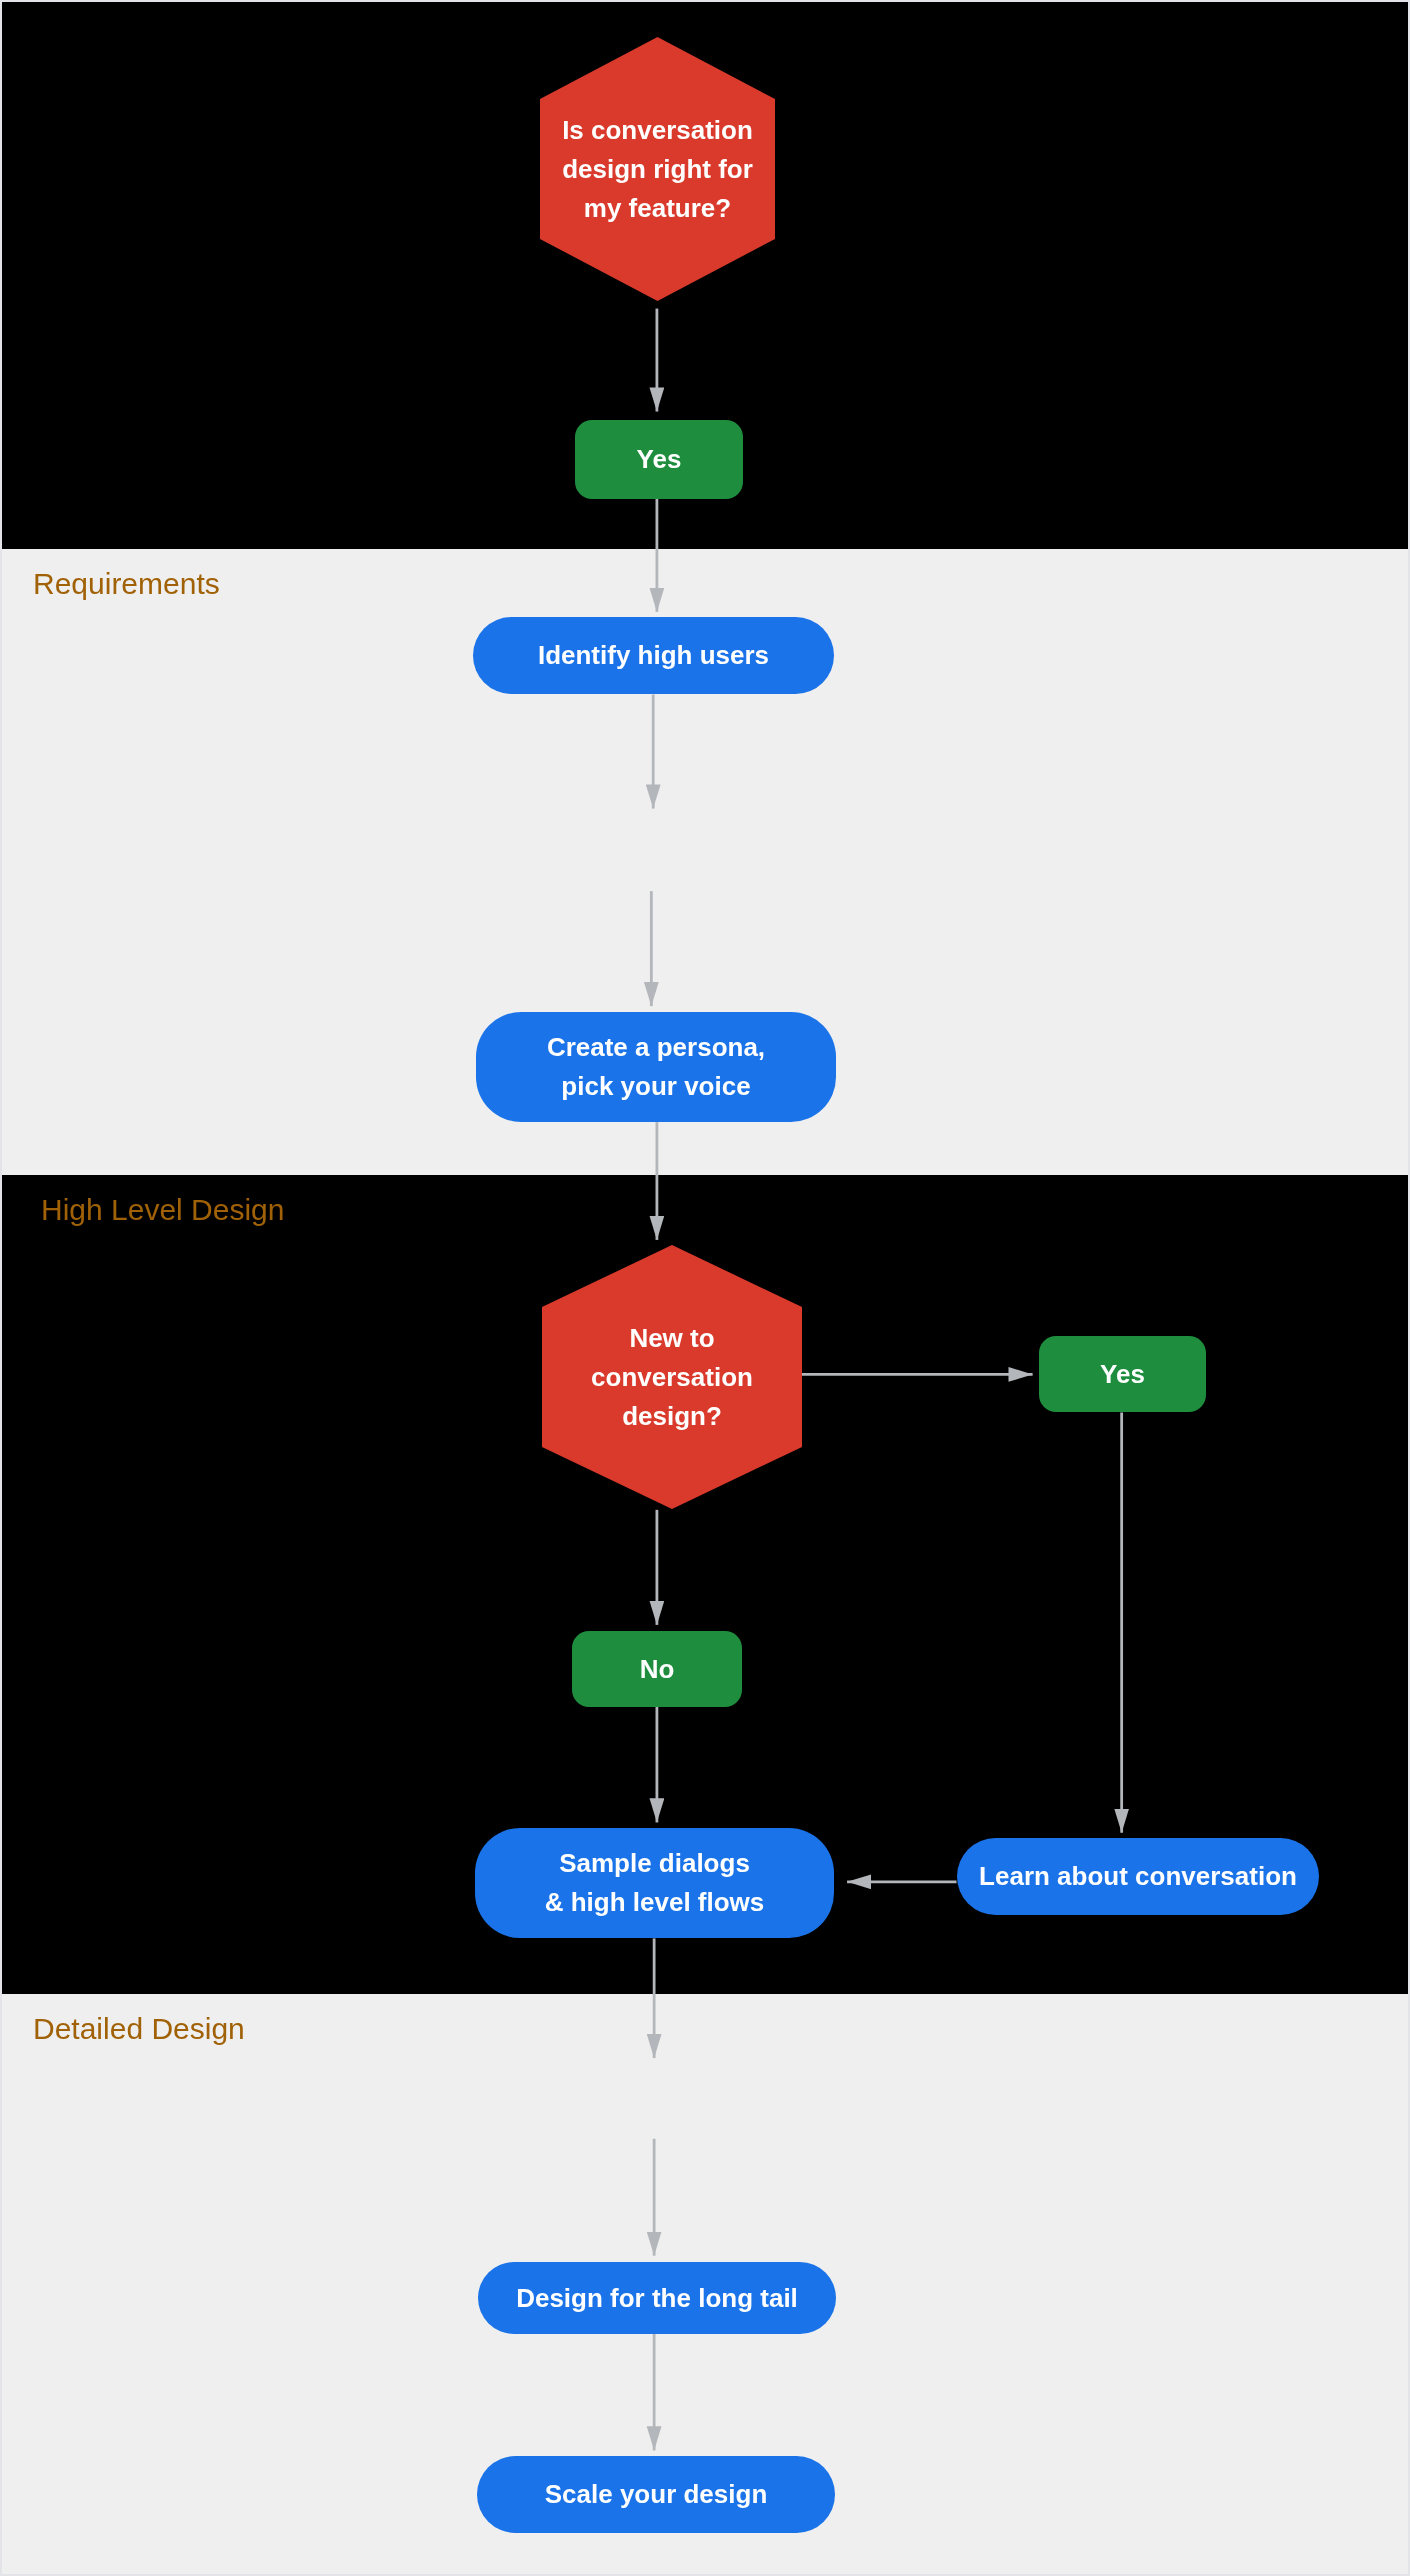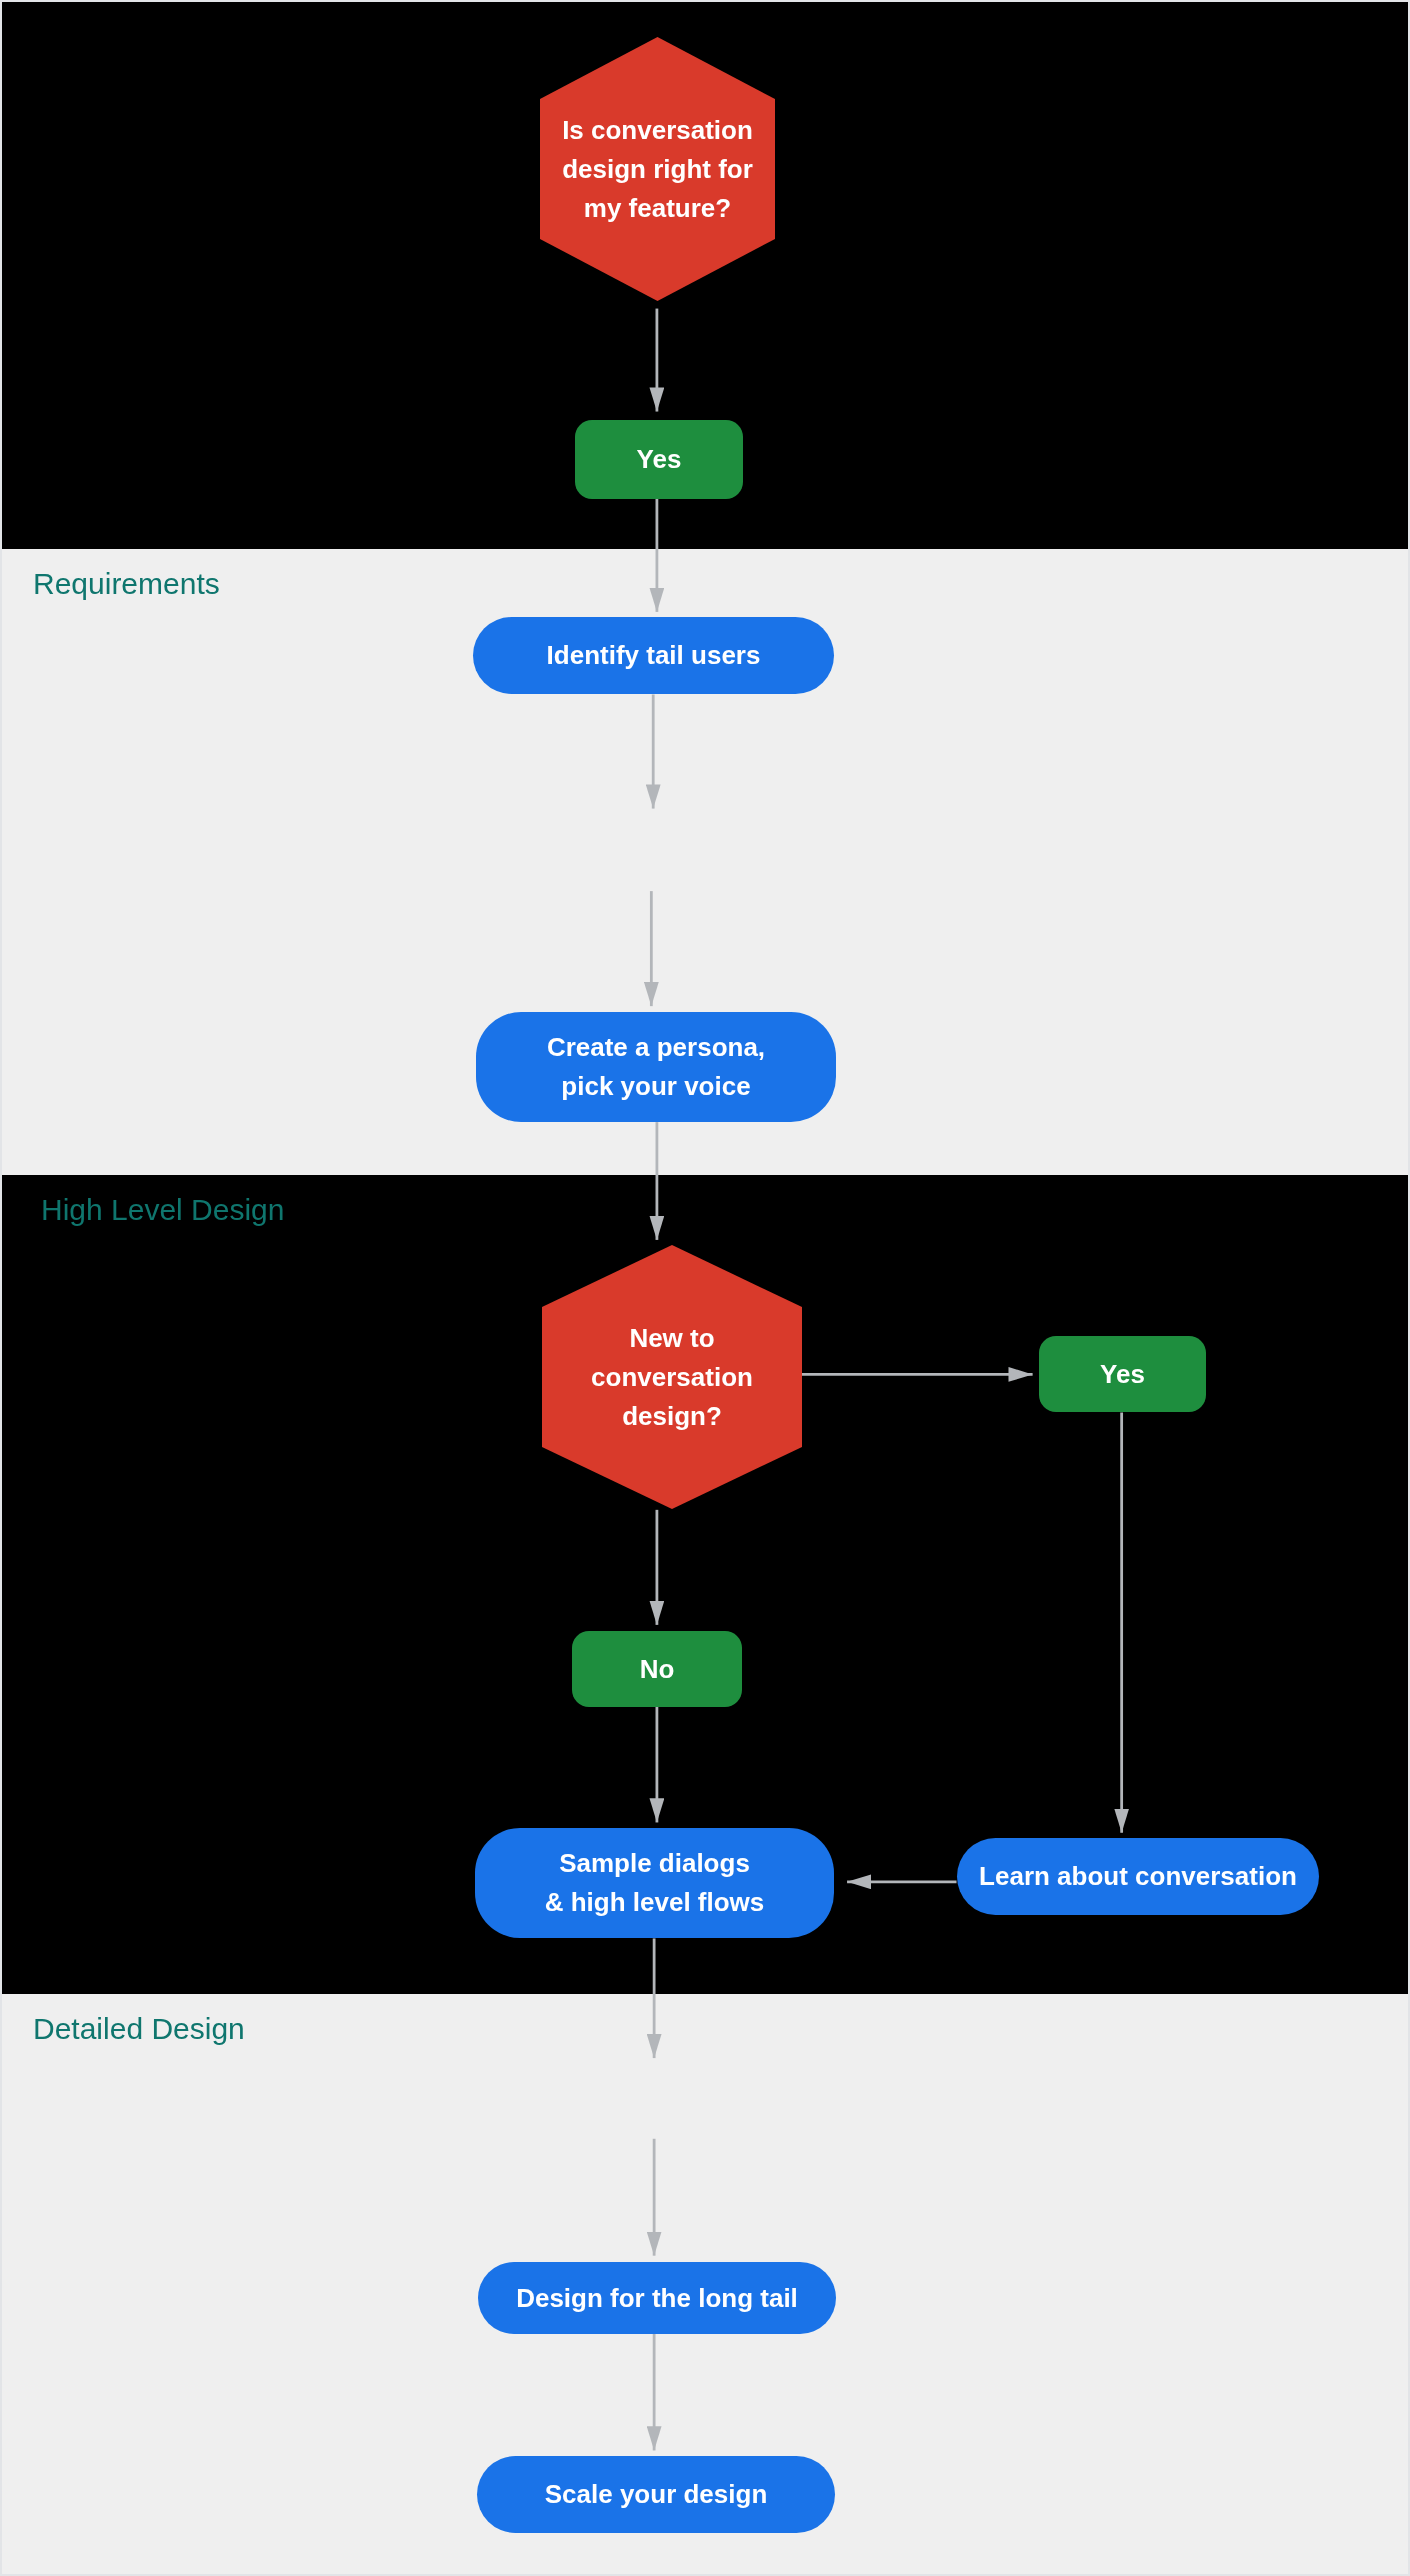--- a/index.html
+++ b/index.html
@@ -19,21 +19,21 @@
   .section.dark  { background: #000000; margin-left: 8px; }
   .section.light { background: #efefef; }
 
   .section-label {
     position: absolute;
     left: 31px;
     top: 16.7px;
     font-size: 30px;
     line-height: 1.2;
     font-weight: 400;
-    color: #0f766e;
+    color: #a16207;
     white-space: nowrap;
   }
 
   .edges { position: absolute; left: 0; top: 0; z-index: 2; }
 
   .node {
     position: absolute;
     z-index: 3;
     display: flex;
     align-items: center;
@@ -108,21 +108,21 @@
     <span class="node-label">Is conversation
 design right for
 my feature?</span>
   </div>
 
   <div class="node answer" style="left:573px; top:418px; width:168px; height:79px">
     <span class="node-label">Yes</span>
   </div>
 
   <div class="node step" style="left:471px; top:615px; width:361px; height:77px">
-    <span class="node-label">Identify tail users</span>
+    <span class="node-label">Identify high users</span>
   </div>
 
 
   <div class="node step two-line" style="left:474px; top:1010px; width:360px; height:110px">
     <span class="node-label">Create a persona,
 pick your voice</span>
   </div>
 
   <div class="node hex" style="left:540px; top:1243px; width:260px; height:264px">
     <span class="node-label">New to

